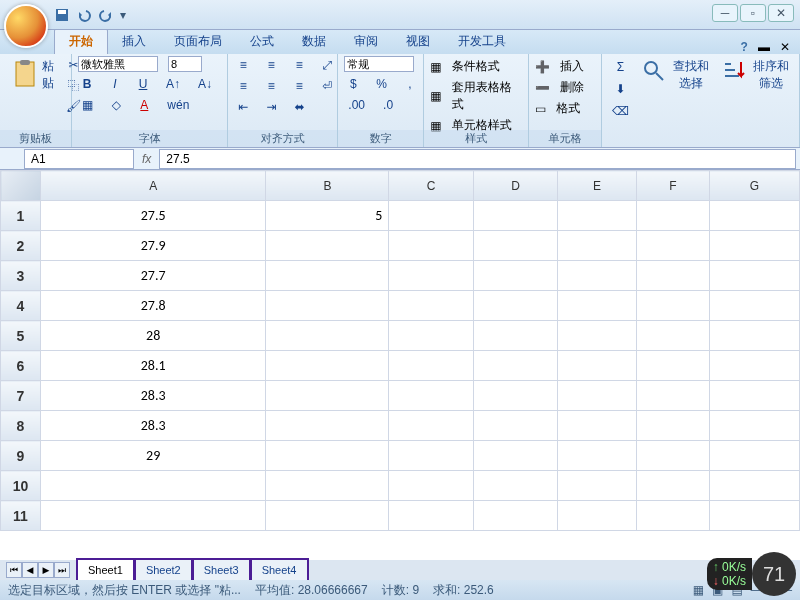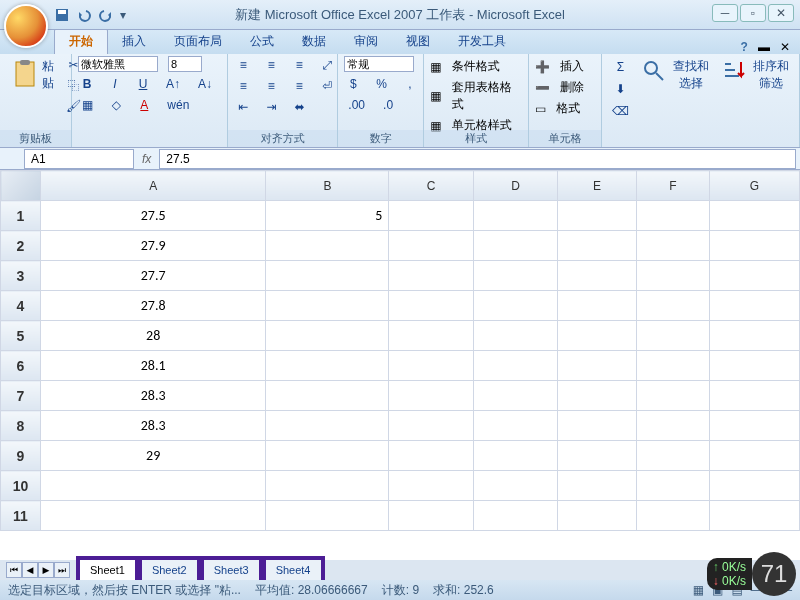--- a/index.html
+++ b/index.html
@@ -33,21 +33,21 @@
 .grid{border-collapse:collapse;width:100%}
 .grid th,.grid td{border:1px solid #d0d7e5;height:30px;text-align:center;font-size:14px}
 .grid .colh{background:linear-gradient(#f3f7fb,#dce6f1);font-weight:normal;height:20px;font-size:12px;color:#333}
 .grid .rowh{background:linear-gradient(#f3f7fb,#dce6f1);width:40px;font-size:14px;color:#333}
 .grid .corner{background:linear-gradient(135deg,#e8eef5,#c5d3e2);width:40px}
 .grid td.data{text-align:center;font-family:Calibri,sans-serif}
 .marching{border:1.5px dashed #000!important;text-align:right!important;padding-right:6px}
 .sheettabs{position:absolute;bottom:20px;left:0;right:0;height:20px;background:#dce6f1;display:flex;align-items:center}
 .nav{display:flex;margin:0 6px}
 .nav span{border:1px solid #9ac;width:16px;height:16px;display:flex;align-items:center;justify-content:center;font-size:9px;background:#eaf1f8}
-.stab{padding:4px 10px;border:4px solid #4c1d95;background:#eaf1f8;font-size:11px;color:#15428b;margin-right:-1px}
+.stab{padding:4px 10px;border:2px solid #4c1d95;background:#eaf1f8;font-size:11px;color:#15428b;margin-right:-1px}
 .stab.active{background:#fff;border-bottom-color:#fff;color:#000}
 .status{position:absolute;bottom:0;left:0;right:0;height:20px;background:linear-gradient(#d7e6f3,#c5d9ec);display:flex;align-items:center;padding:0 8px;font-size:11px;color:#3b5a7a;gap:14px}
 .status .r{margin-left:auto;display:flex;gap:8px;align-items:center}
 .ic{display:inline-block}
 svg{display:block}
 </style>
 </head>
 <body>
 
 <div class="titlebar">
@@ -66,21 +66,20 @@
         </svg>
       </span>
     <span class="qat-i">
         <svg width="16" height="16">
           <path d="M6 4 A5 5 0 1 0 12 8" fill="none" stroke="#3a6ea5" stroke-width="2"></path>
           <path d="M13 5 L10 8 L13 11" fill="#3a6ea5"></path>
         </svg>
       </span>
     <span style="color:#3b5a7a">▾</span>
   </div>
-  <div class="title">新建 Microsoft Office Excel 2007 工作表 - Microsoft Excel</div>
   <div class="winbtns">
     <div class="winbtn">─</div>
     <div class="winbtn">▫</div>
     <div class="winbtn">✕</div>
   </div>
 </div>
 
 <div class="tabs">
   <div class="tab active">开始</div>
   <div class="tab">插入</div>
@@ -139,20 +138,21 @@
       </div>
       <div class="row">
         <span class="sbtn">▦</span>
         <span class="sbtn">◇</span>
         <span class="sbtn" style="color:#c00">
             <u>A</u>
           </span>
         <span class="sbtn">wén</span>
       </div>
     </div>
+    <div class="grp-lbl">字体</div>
   </div>
 
   <div class="grp" style="width:110px">
     <div class="grp-body col" style="gap:3px">
       <div class="row">
         <span class="sbtn">≡</span>
         <span class="sbtn">≡</span>
         <span class="sbtn">≡</span>
         <span class="sbtn">⤢</span>
       </div>
@@ -413,14 +413,14 @@
     <span>▤</span>
     <span>──●──</span>
   </div>
 </div>
 
 <div style="position:absolute;right:4px;bottom:4px;display:flex;align-items:center">
   <div style="background:#222;color:#9f9;font-size:10px;padding:2px 6px;border-radius:10px 0 0 10px">
     <div><span style="color:#6c6">↑</span> <span>0K/s</span></div>
     <div><span style="color:#f66">↓</span> <span>0K/s</span></div>
   </div>
-  <div style="width:44px;height:44px;border-radius:50%;background:#333;color:#ddd;display:flex;align-items:center;justify-content:center;font-size:24px">71</div>
+  <div style="width:44px;height:44px;border-radius:50%;background:#333;color:#ddd;display:flex;align-items:center;justify-content:center;font-size:20px">71</div>
 </div>
 
 </body></html>

